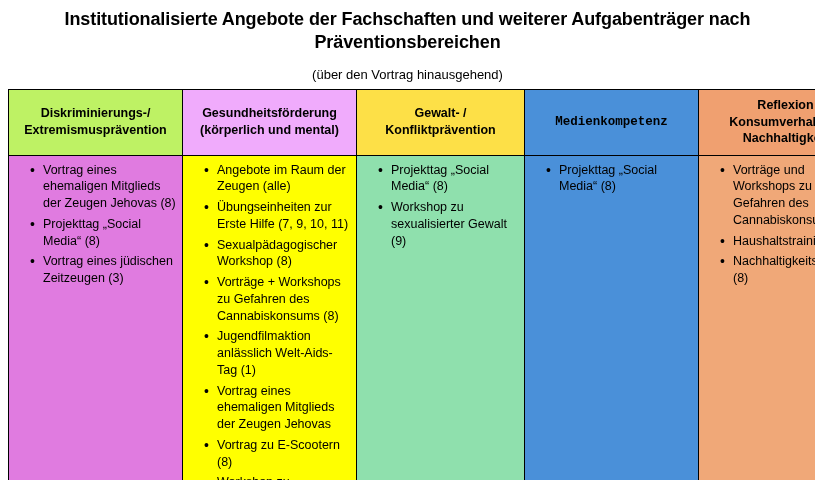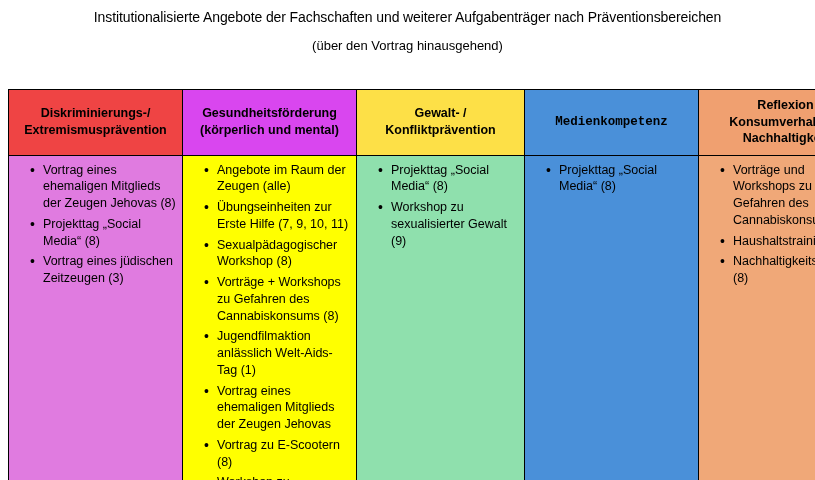--- a/index.html
+++ b/index.html
@@ -15,22 +15,22 @@
     overflow: hidden;
   }
   .page {
     width: 815px;
     height: 480px;
     position: relative;
     box-sizing: border-box;
   }
   .title {
     text-align: center;
-    font-size: 14px;
-    font-weight: normal;
+    font-size: 18px;
+    font-weight: bold;
     line-height: 1.3;
     margin: 8px 20px 0 20px;
     letter-spacing: -0.1px;
   }
   .subtitle {
     text-align: center;
     font-size: 13px;
     font-weight: normal;
     line-height: 1.3;
     margin: 12px 20px 0 20px;
@@ -96,22 +96,22 @@
 
 <div class="page">
 
   <div class="title">Institutionalisierte Angebote der Fachschaften und weiterer Aufgabenträger nach Präventionsbereichen</div>
   <div class="subtitle">(über den Vortrag hinausgehend)</div>
 
   <div class="table-wrap">
     <table class="matrix">
       <thead>
         <tr>
-          <th class="col-w-1" style="background: #ef4444;">Diskriminierungs-/ Extremismusprävention</th>
-          <th class="col-w-2" style="background: #d946ef;">Gesundheitsförderung (körperlich und mental)</th>
+          <th class="col-w-1" style="background: #bef264;">Diskriminierungs-/ Extremismusprävention</th>
+          <th class="col-w-2" style="background: #f0abfc;">Gesundheitsförderung (körperlich und mental)</th>
           <th class="col-w-3" style="background: #fde047;">Gewalt- / Konfliktprävention</th>
           <th class="col-w-4" style="background: rgb(74, 144, 217); font-family: Liberation Mono, monospace;">Medienkompetenz</th>
           <th class="col-w-5" style="background: rgb(240, 160, 112);">Reflexion Konsumverhalten / Nachhaltigkeit</th>
         </tr>
       </thead>
       <tbody>
         <tr>
           <td style="background: rgb(224, 123, 224);">
             <ul class="cell-list">
                 <li>Vortrag eines ehemaligen Mitglieds der Zeugen Jehovas (8)</li>

